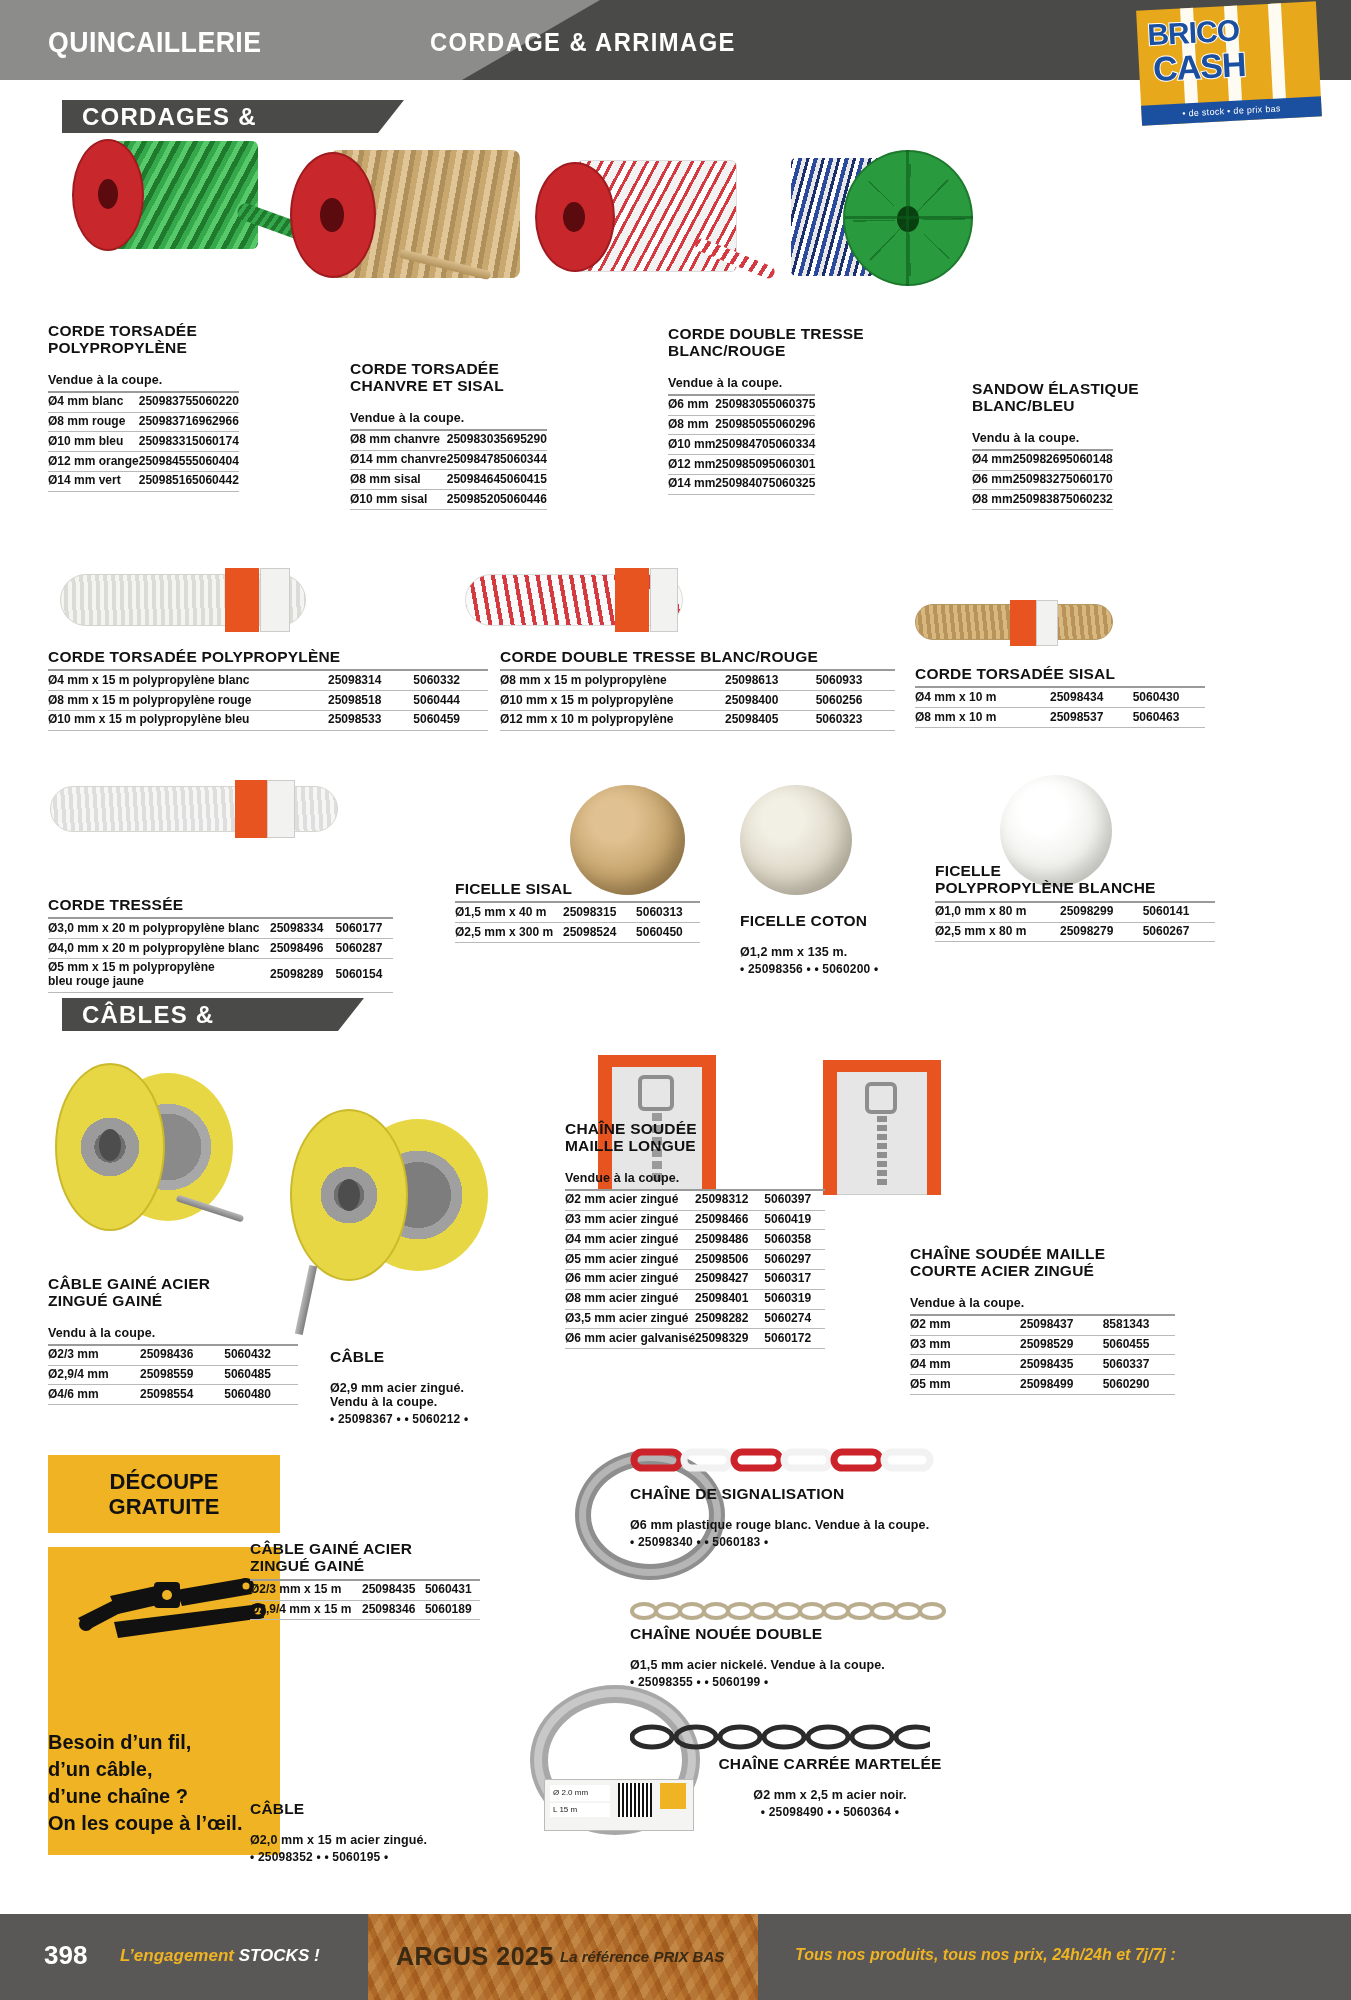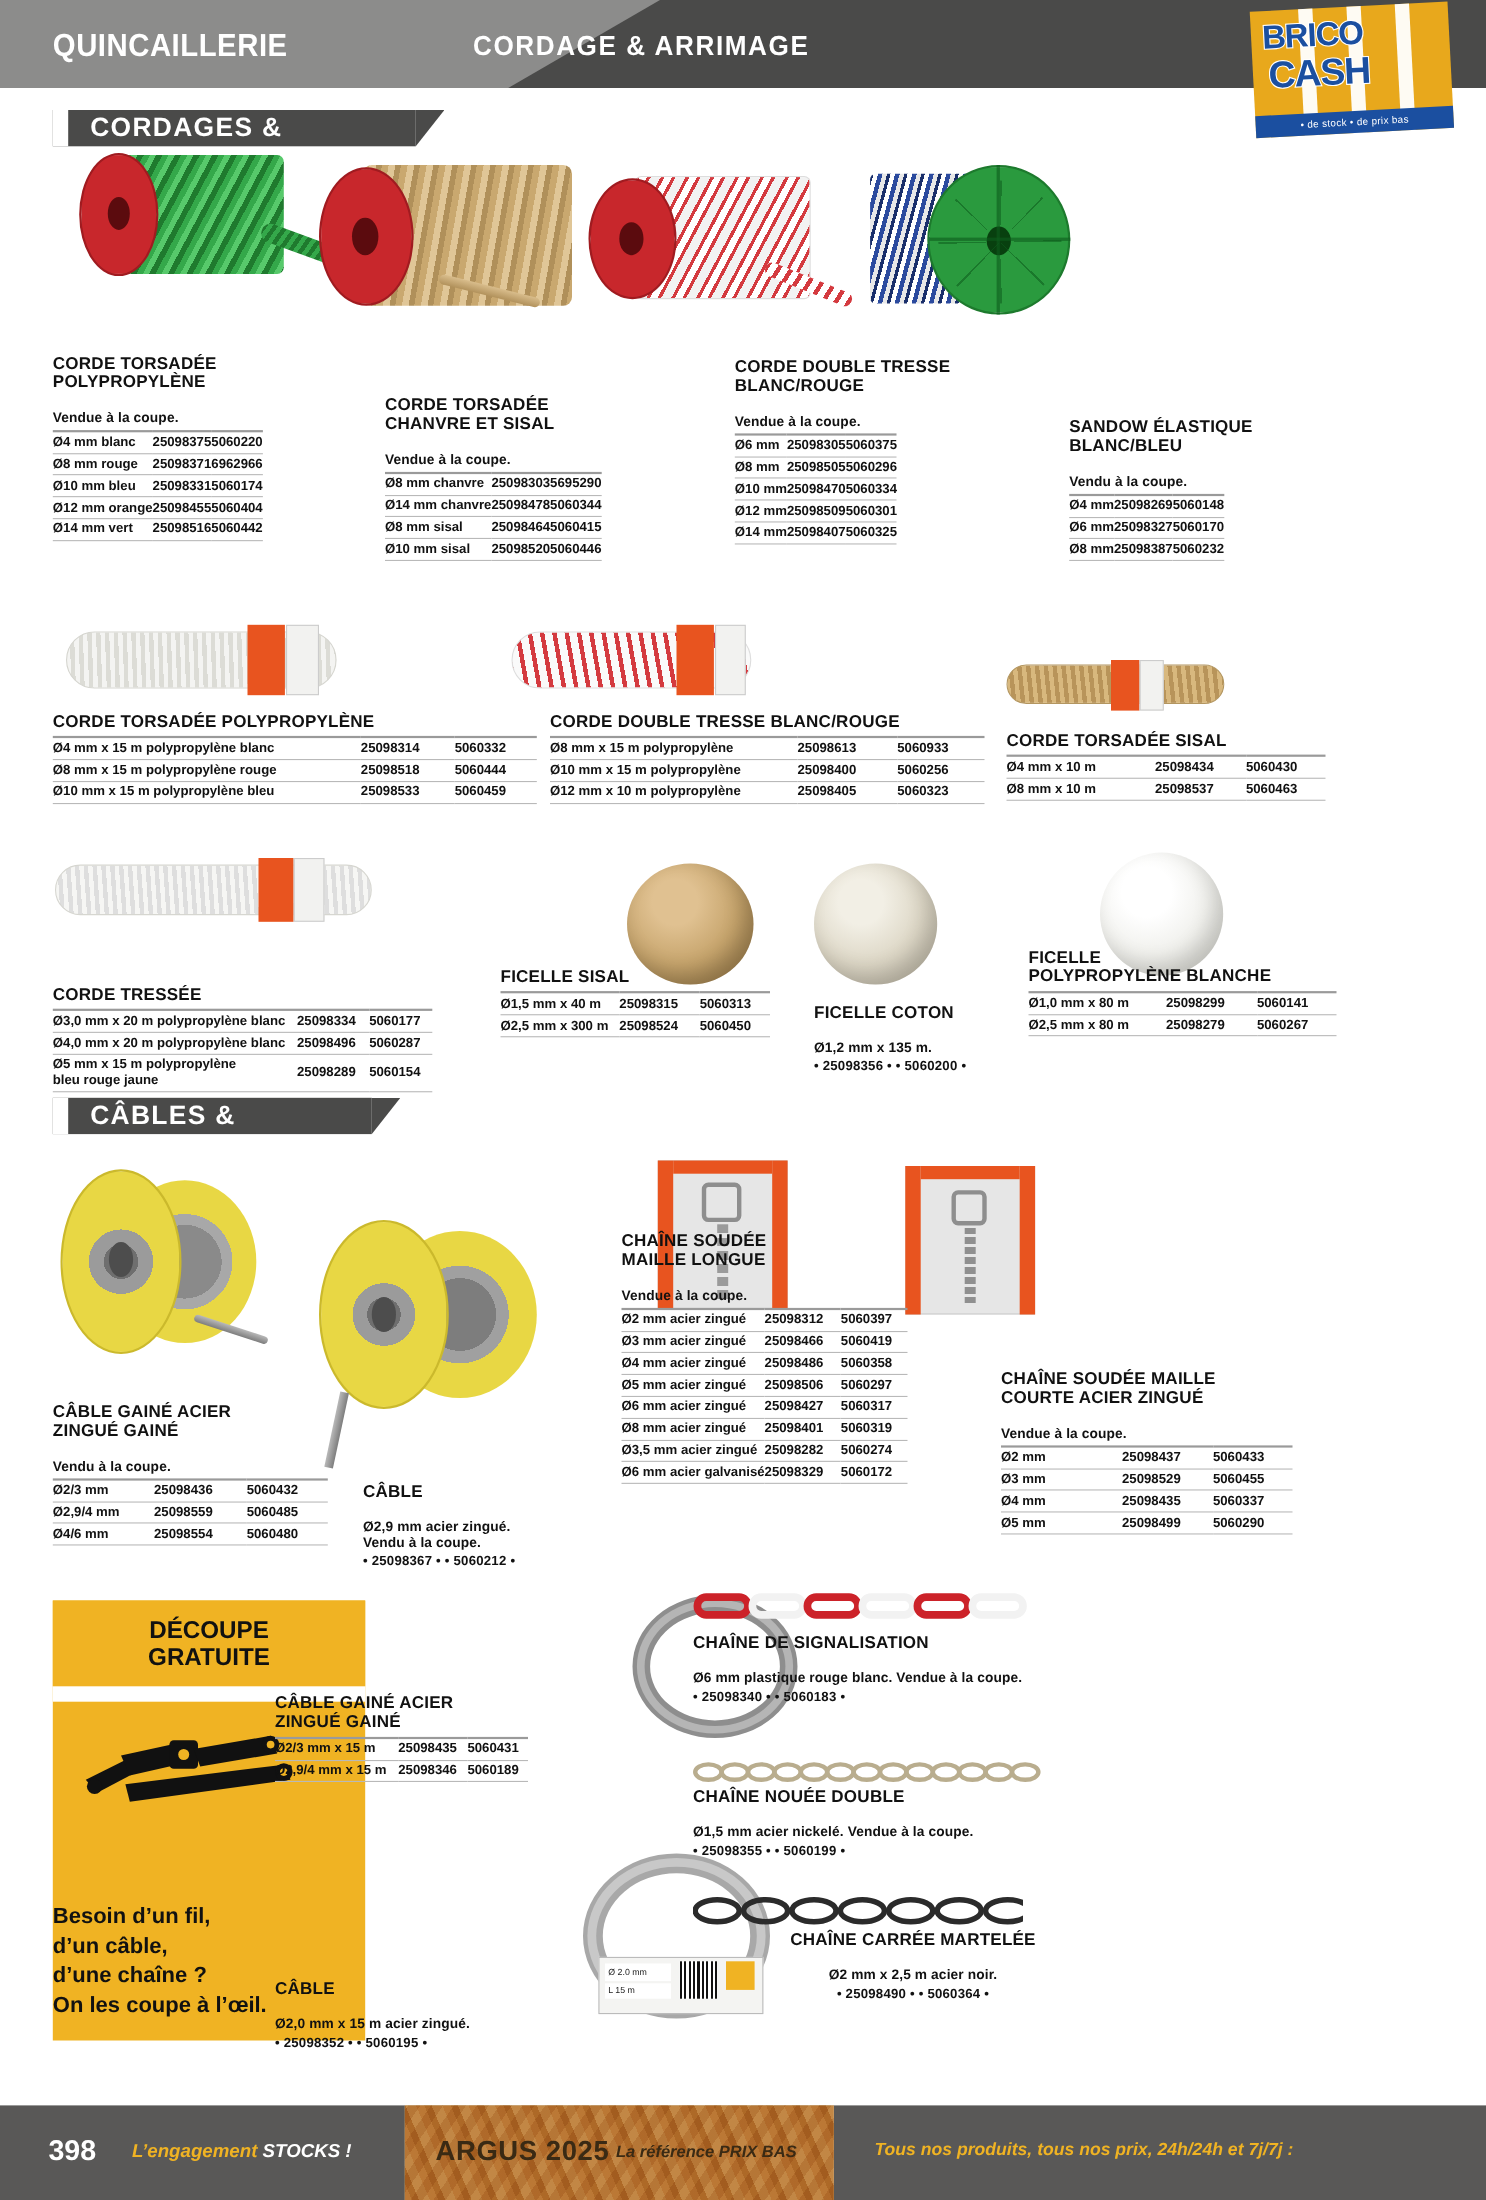--- a/index.html
+++ b/index.html
@@ -50,21 +50,21 @@
   td.c1 { padding-right:14px; }
   td.c2 { padding-right:14px; }
   .inline-ref { font-size:12px; font-weight:bold; color:#111; margin-top:3px; letter-spacing:.2px;}
 
   
   .img { position:absolute; }
   .spool-side { position:absolute; border-radius:50%; }
   .ball { position:absolute; border-radius:50%; }
 
   
-  .decoupe { position:absolute; left:48px; top:1455px; width:284px; height:400px; background:#f0b323; }
+  .decoupe { position:absolute; left:48px; top:1455px; width:232px; height:400px; background:#f0b323; }
   .decoupe-h { position:absolute; top:0; left:0; width:100%; height:78px; background:#f0b323;
     color:#111; font-size:22px; font-weight:bold; text-align:center; line-height:1.15; padding-top:14px;}
   .decoupe-white { position:absolute; top:78px; left:0; width:100%; height:14px; background:#fff; }
   .decoupe-b { position:absolute; bottom:18px; left:0; width:100%; text-align:left;
     font-size:20px; font-weight:bold; color:#111; line-height:1.35; }
 
   
   .footer { position:absolute; bottom:0; left:0; width:1351px; height:86px; background:#595857; }
   .f-page { position:absolute; left:44px; top:26px; font-size:26px; font-weight:bold; color:#fff; }
   .f-eng { position:absolute; left:120px; top:32px; font-size:17px; font-weight:bold; color:#f0b323;
@@ -576,21 +576,21 @@
 
 <div class="pblock" style="left:910px; top:1245px; width:265px;">
   <div class="ptitle" style="white-space:pre-line">CHAÎNE SOUDÉE MAILLE
 COURTE ACIER ZINGUÉ</div>
   <div class="psub">Vendue à la coupe.</div>
   <table class="ptab" style="width:265px">
       <tbody>
     <tr>
           <td class="c1" style="width:110px">Ø2 mm</td>
           <td class="c2">25098437</td>
-          <td>5060433</td>
+          <td>8581343</td>
         </tr>
     <tr>
           <td class="c1">Ø3 mm</td>
           <td class="c2">25098529</td>
           <td>5060455</td>
         </tr>
     <tr>
           <td class="c1">Ø4 mm</td>
           <td class="c2">25098435</td>
           <td>5060337</td>

